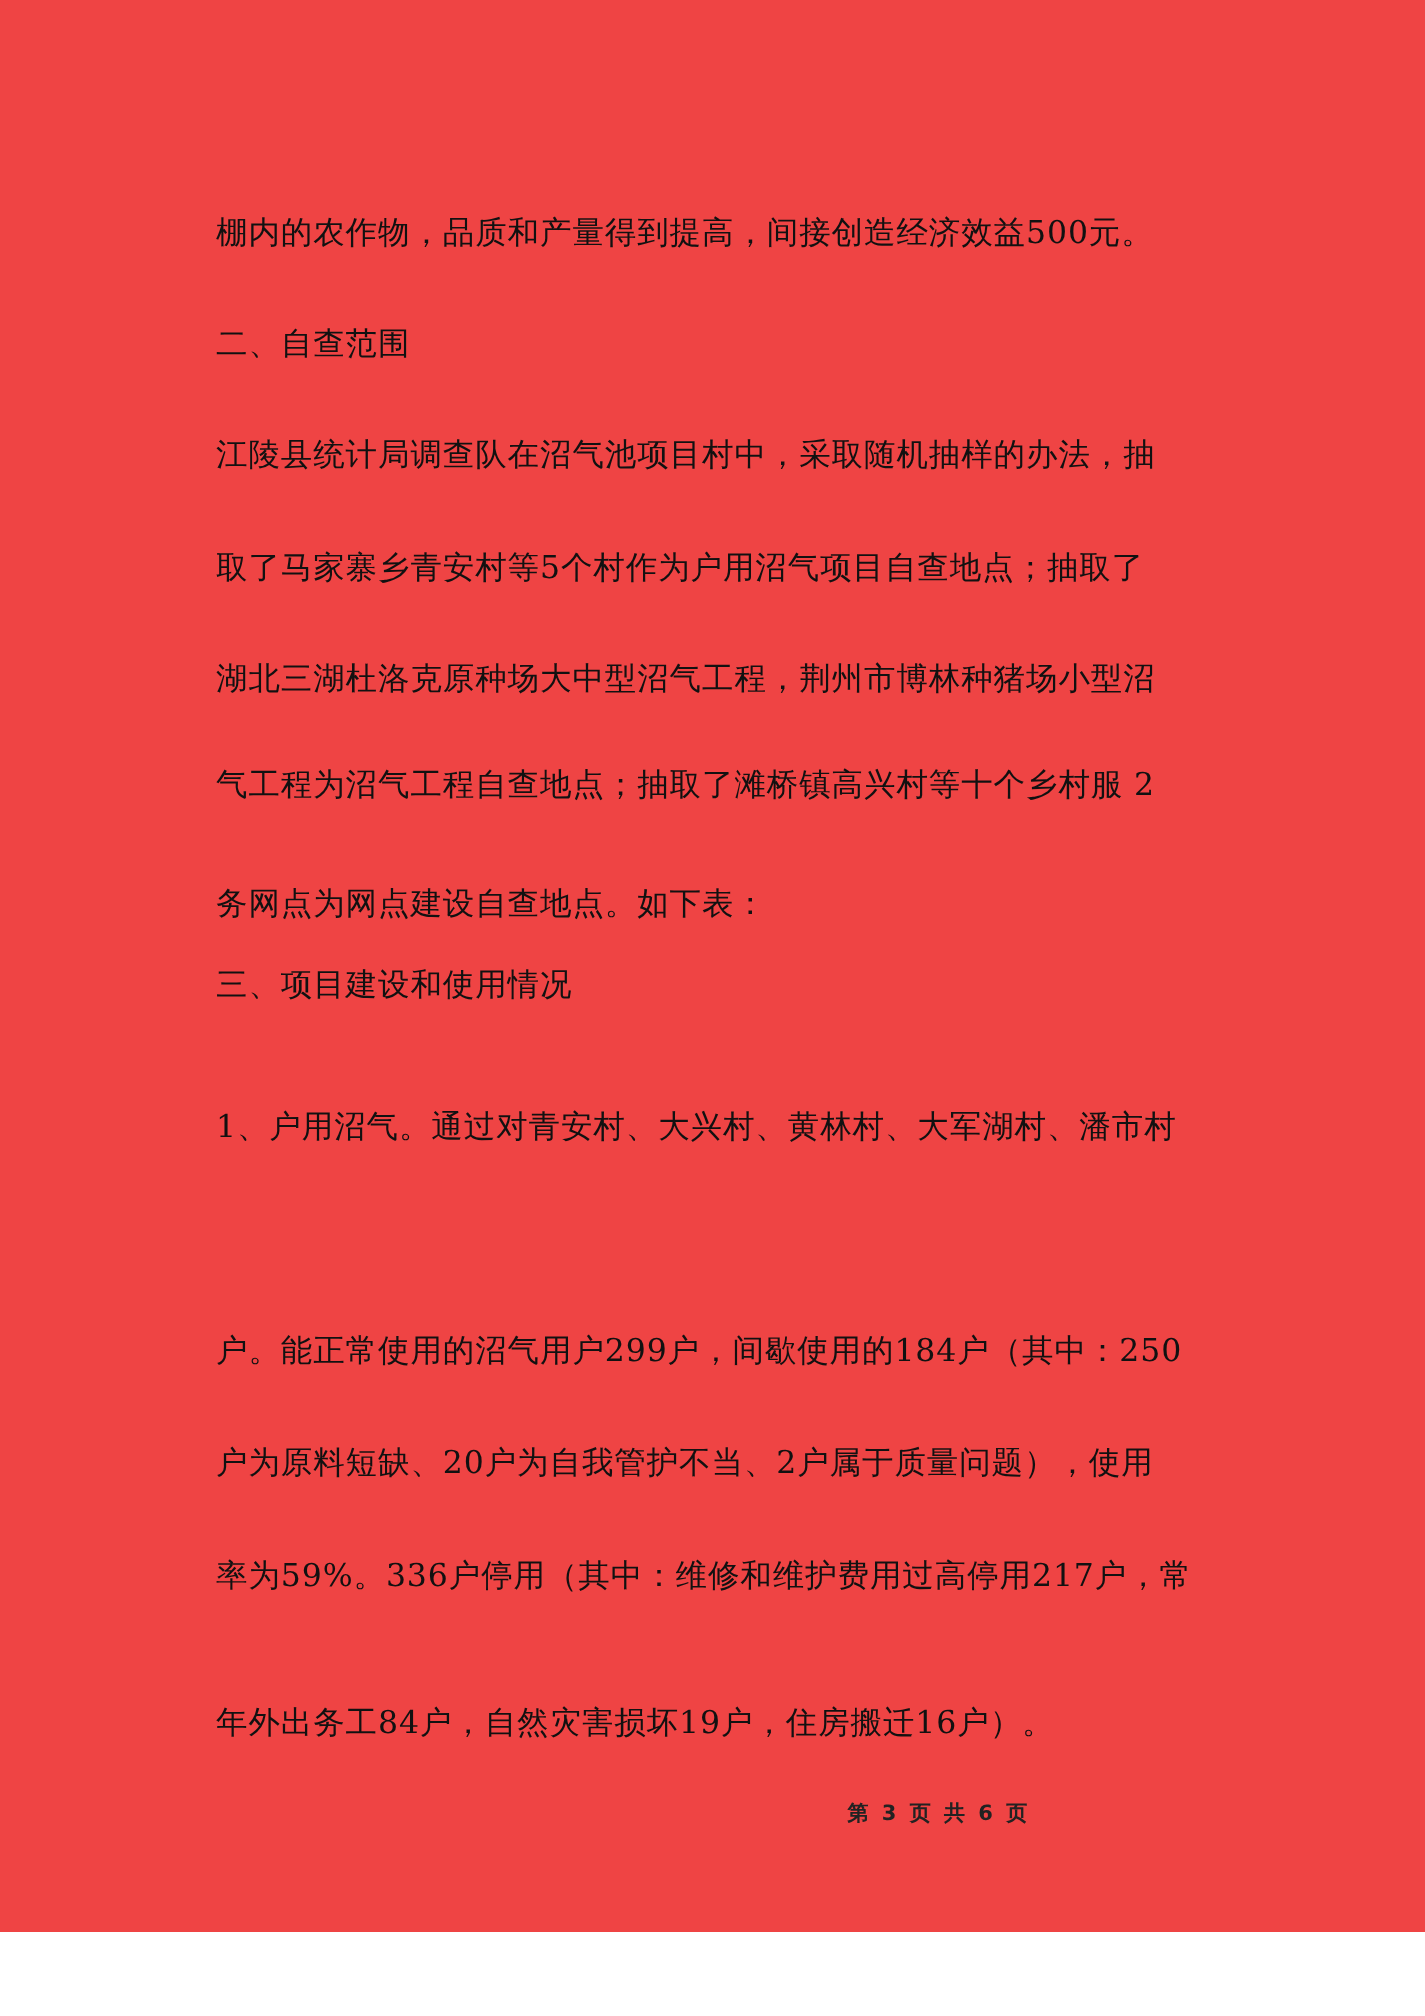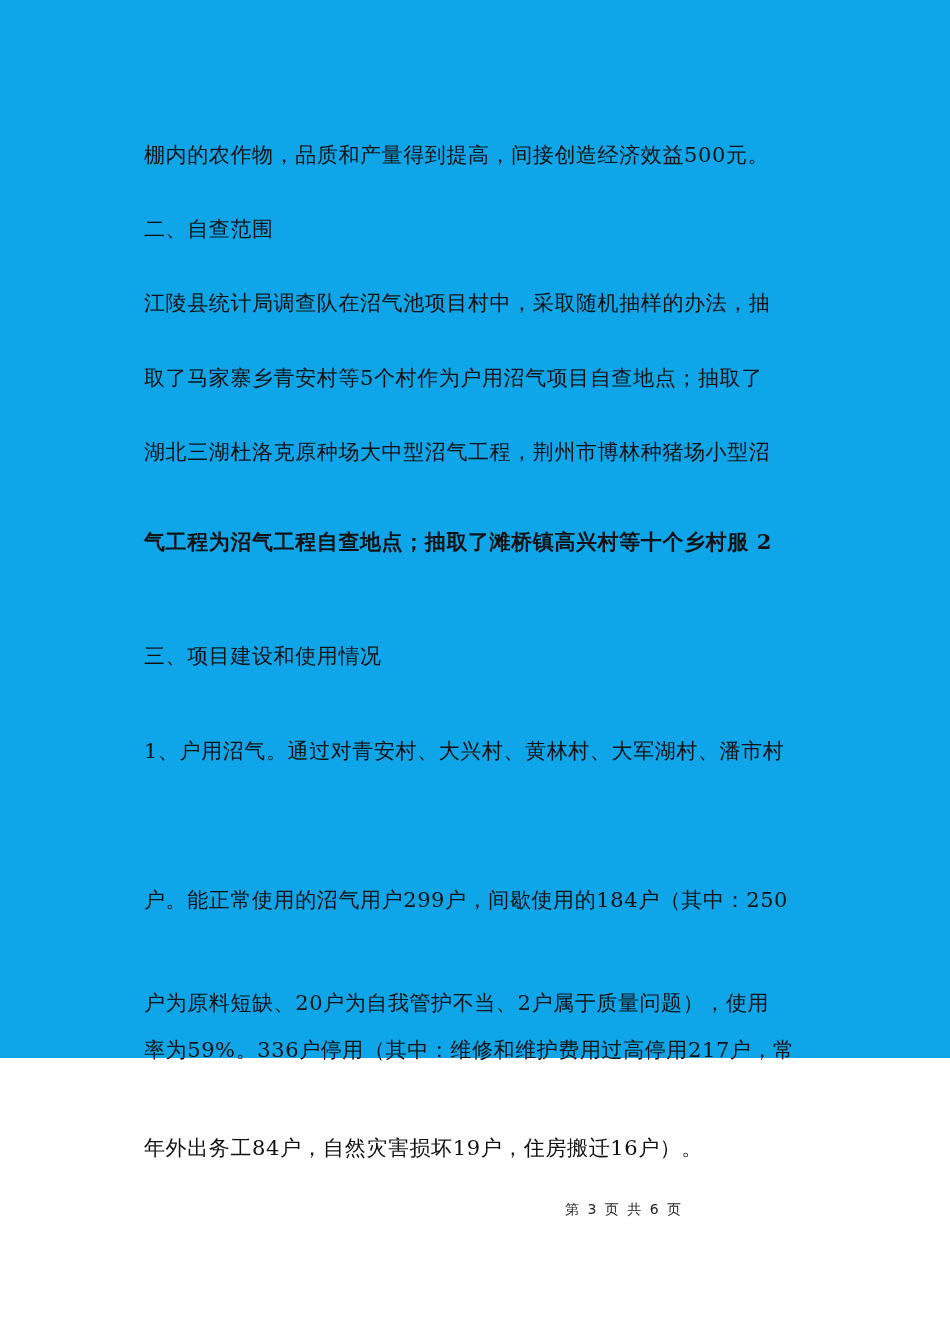--- a/index.html
+++ b/index.html
@@ -13,55 +13,57 @@
       position: relative;
       overflow: hidden;
       font-family: "DejaVu Serif", "Liberation Serif", serif;
       color: #111111;
     }
     .page {
       position: absolute;
       left: 0;
       top: 0;
       width: 950px;
-      height: 1058px;
-      background: #0ea5e9;
+      height: 1288px;
+      background: #ef4444;
     }
     .line {
       position: absolute;
       left: 144px;
       width: 680px;
       font-size: 21px;
       line-height: 28px;
       white-space: nowrap;
       letter-spacing: 0.6px;
     }
     .footer {
       position: absolute;
       left: 565px;
       top: 1200px;
       font-size: 14px;
       line-height: 18px;
       font-family: "DejaVu Sans", "Liberation Sans", sans-serif;
       color: #222222;
       word-spacing: 4px;
       white-space: nowrap;
+      font-weight: bold;
     }
   </style>
 </head>
 <body>
 
 <div class="page">
   <div class="line" style="top:141px;">棚内的农作物，品质和产量得到提高，间接创造经济效益500元。</div>
   <div class="line" style="top:289px;">江陵县统计局调查队在沼气池项目村中，采取随机抽样的办法，抽</div>
   <div class="line" style="top:215px;">二、自查范围</div>
   <div class="line" style="top:364px;">取了马家寨乡青安村等5个村作为户用沼气项目自查地点；抽取了</div>
   <div class="line" style="top:438px;">湖北三湖杜洛克原种场大中型沼气工程，荆州市博林种猪场小型沼</div>
-  <div class="line" style="top:528px;font-weight:bold;">气工程为沼气工程自查地点；抽取了滩桥镇高兴村等十个乡村服 2</div>
+  <div class="line" style="top:509px;">气工程为沼气工程自查地点；抽取了滩桥镇高兴村等十个乡村服 2</div>
+  <div class="line" style="top:588px;">务网点为网点建设自查地点。如下表：</div>
   <div class="line" style="top:642px;">三、项目建设和使用情况</div>
   <div class="line" style="top:737px;">1、户用沼气。通过对青安村、大兴村、黄林村、大军湖村、潘市村</div>
   <div class="line" style="top:886px;">户。能正常使用的沼气用户299户，间歇使用的184户（其中：250</div>
-  <div class="line" style="top:961px;margin-top:28px;">户为原料短缺、20户为自我管护不当、2户属于质量问题），使用</div>
+  <div class="line" style="top:961px;">户为原料短缺、20户为自我管护不当、2户属于质量问题），使用</div>
   <div class="line" style="top:1036px;">率为59%。336户停用（其中：维修和维护费用过高停用217户，常</div>
   <div class="line" style="top:1134px;">年外出务工84户，自然灾害损坏19户，住房搬迁16户）。</div>
 
   <div class="footer">第 3 页 共 6 页</div>
 </div>
 
 </body></html>

